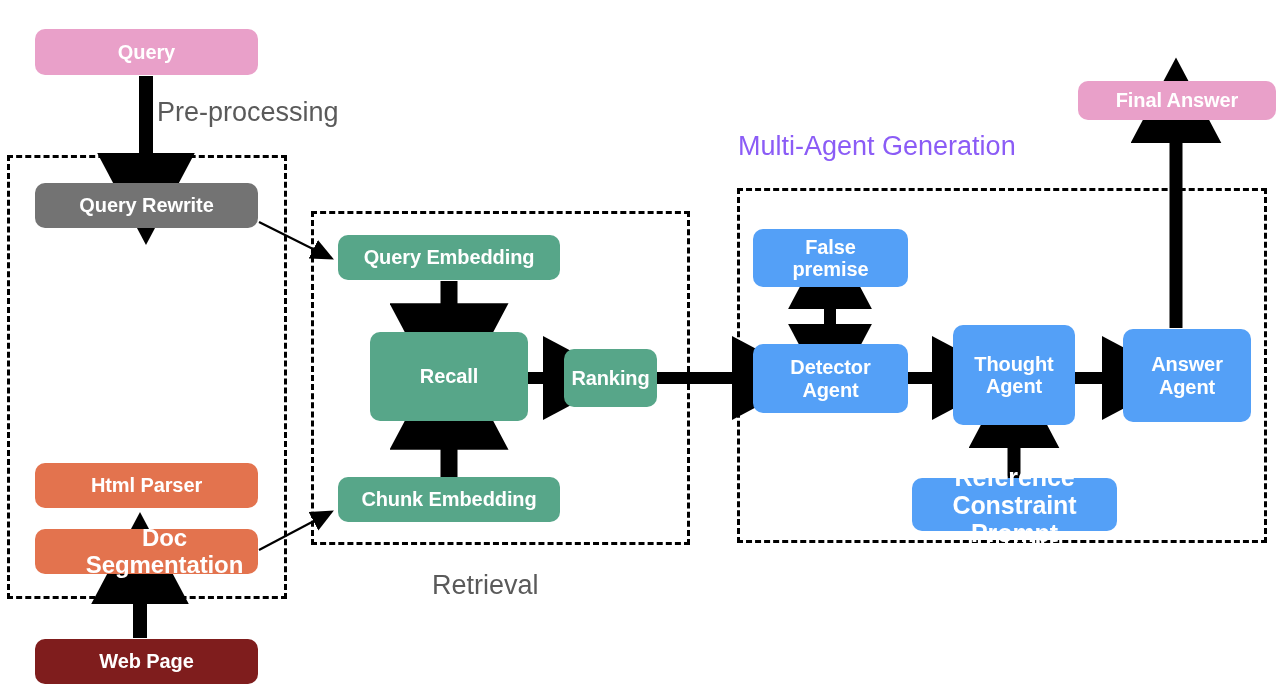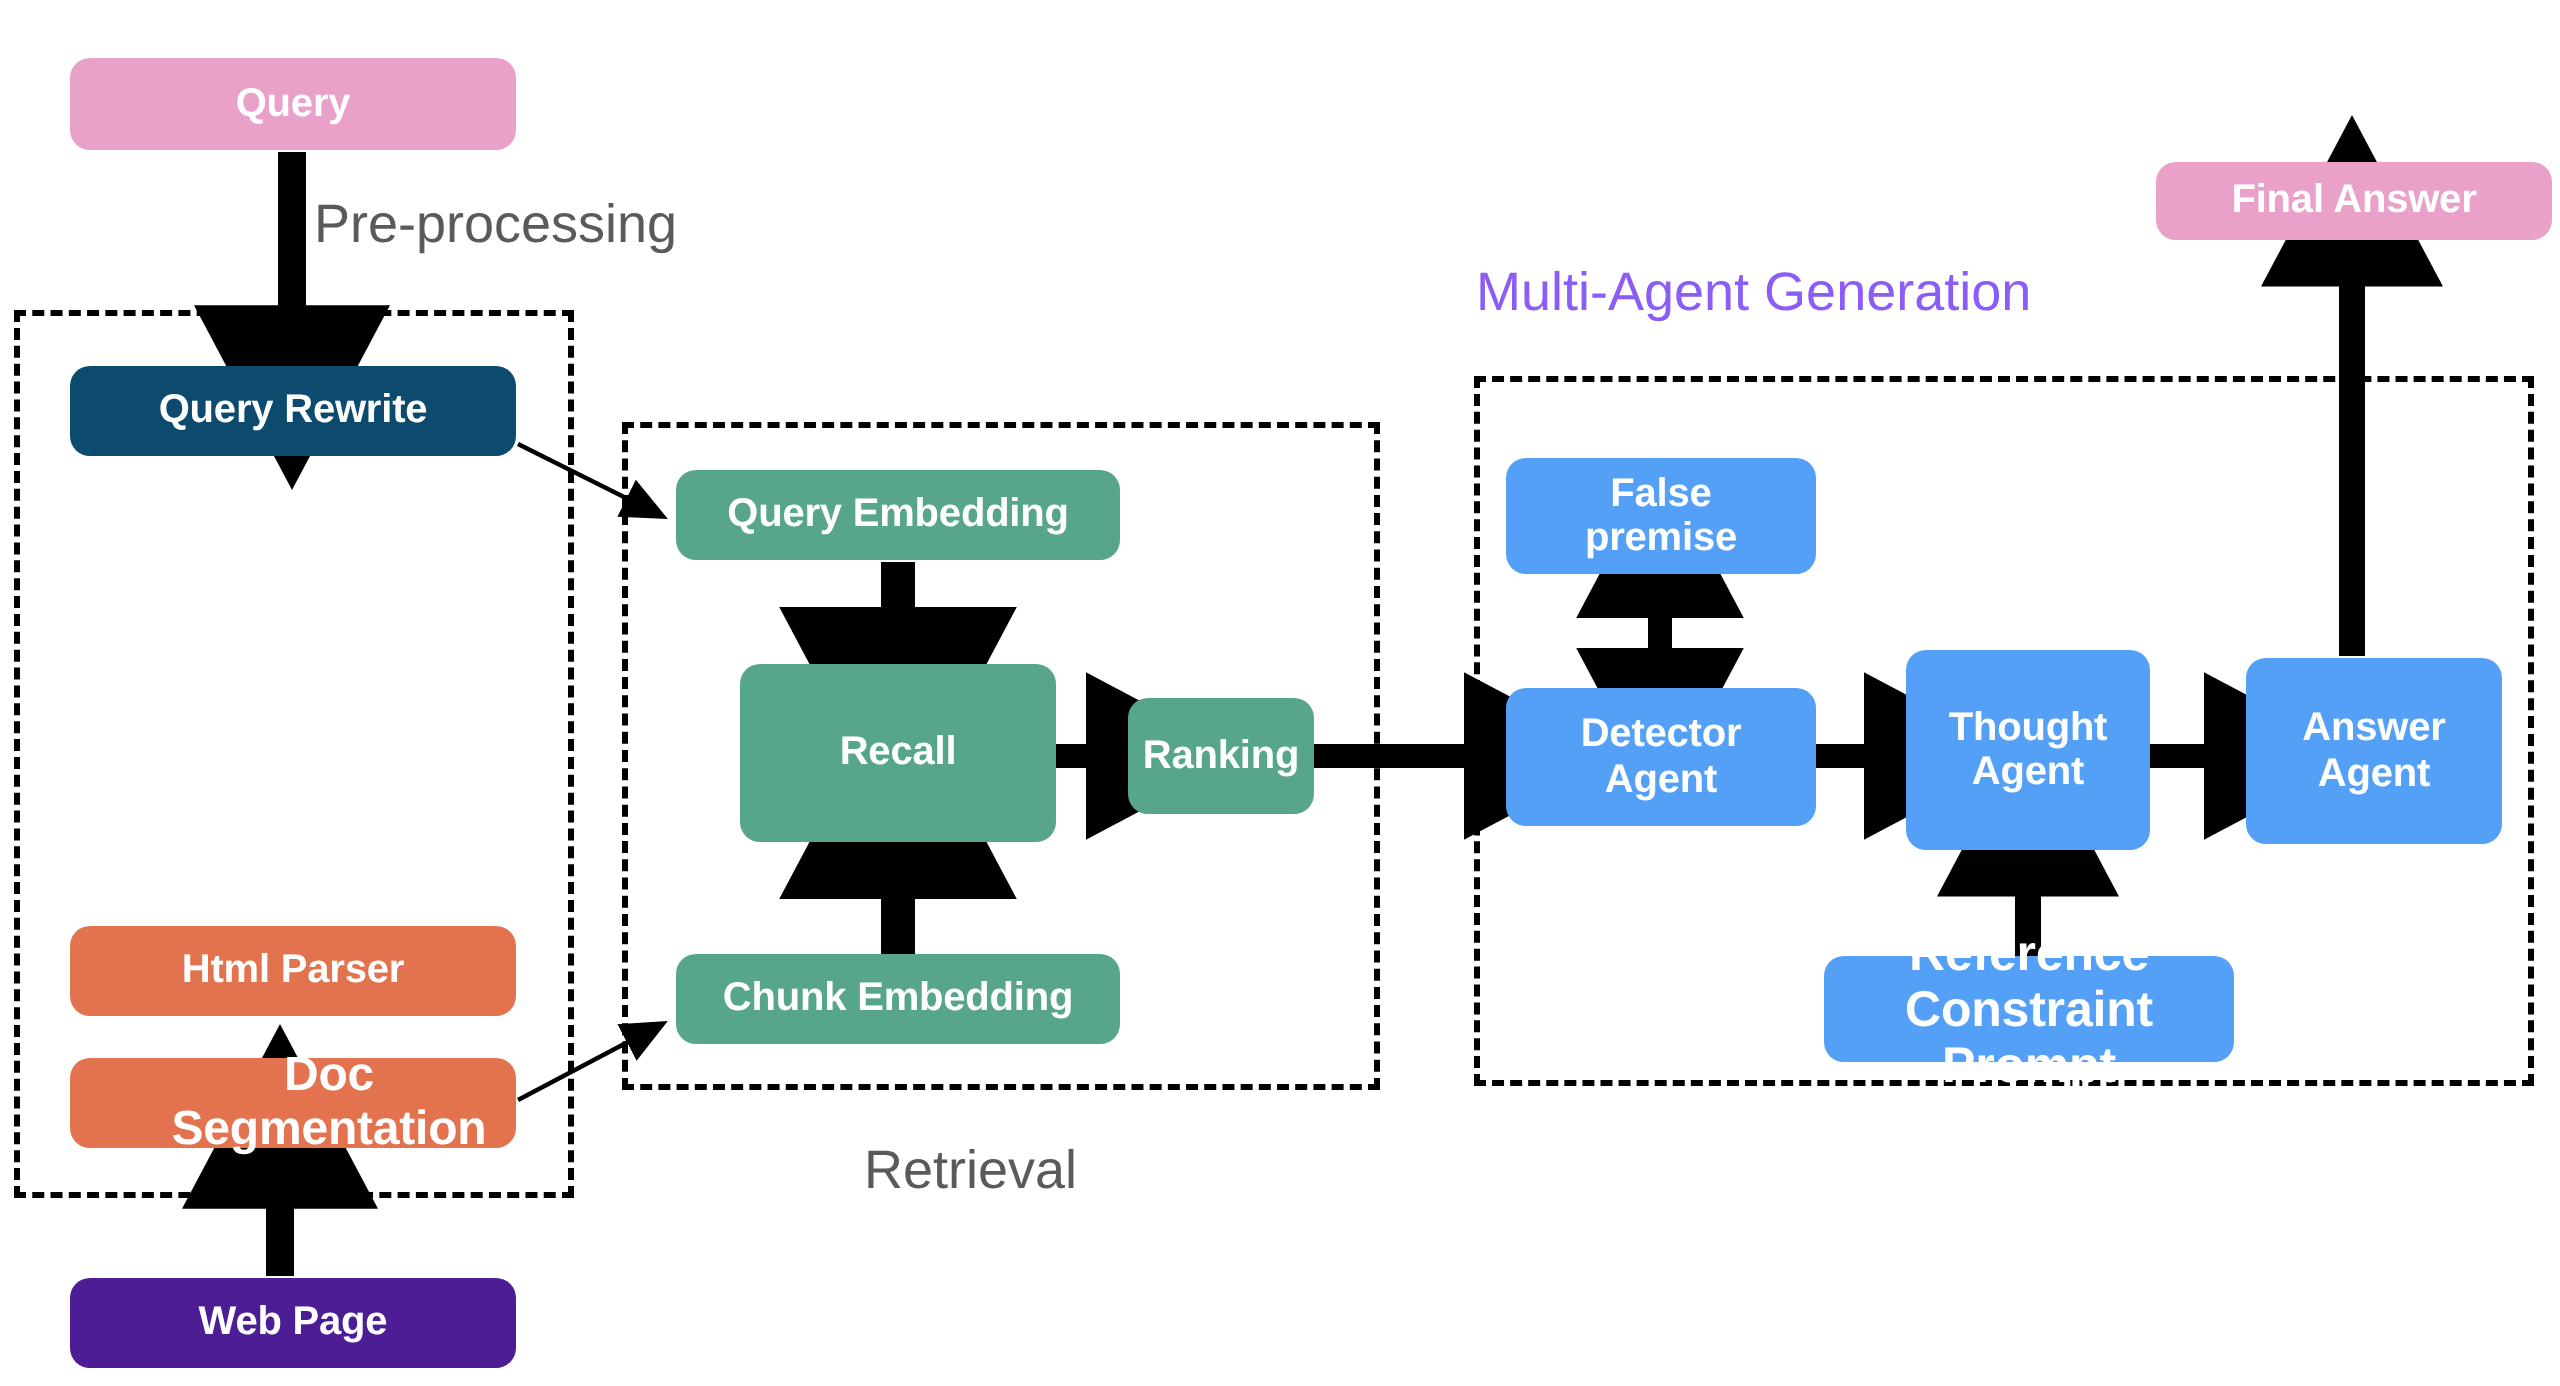--- a/index.html
+++ b/index.html
@@ -131,24 +131,24 @@
     <g>
       <line x1="1075" y1="378" x2="1115" y2="378" stroke="#000000" stroke-width="12" marker-end="url(#ah-thick)"></line>
     </g>
 
     <g>
       <line x1="1176" y1="328" x2="1176" y2="129" stroke="#000000" stroke-width="13" marker-end="url(#ah-thick)"></line>
     </g>
   </svg>
 
   <div class="node pink" id="nd-0" style="left: 35px; top: 29px; width: 223px; height: 46px; font-size: 20px; background: rgb(233, 160, 201);">Query</div>
-  <div class="node orange" id="nd-1" style="left: 35px; top: 183px; width: 223px; height: 45px; font-size: 20px; background: #0c4a6e;">Query Rewrite</div>
+  <div class="node orange" id="nd-1" style="left: 35px; top: 183px; width: 223px; height: 45px; font-size: 20px; background: #737373;">Query Rewrite</div>
   <div class="node orange" id="nd-2" style="left: 35px; top: 463px; width: 223px; height: 45px; font-size: 20px; background: rgb(227, 115, 78);">Html Parser</div>
   <div class="node orange" id="nd-3" style="left: 35px; top: 529px; width: 223px; height: 45px; font-size: 24px; background: rgb(227, 115, 78); padding-left: 36px;">Doc Segmentation</div>
-  <div class="node pink" id="nd-4" style="left: 35px; top: 639px; width: 223px; height: 45px; font-size: 20px; background: #4c1d95;">Web Page</div>
+  <div class="node pink" id="nd-4" style="left: 35px; top: 639px; width: 223px; height: 45px; font-size: 20px; background: #7f1d1d;">Web Page</div>
   <div class="node green" id="nd-5" style="left: 338px; top: 235px; width: 222px; height: 45px; font-size: 20px; background: rgb(87, 166, 137);">Query Embedding</div>
   <div class="node green" id="nd-6" style="left: 370px; top: 332px; width: 158px; height: 89px; font-size: 20px; background: rgb(87, 166, 137);">Recall</div>
   <div class="node green" id="nd-7" style="left: 564px; top: 349px; width: 93px; height: 58px; font-size: 20px; background: rgb(87, 166, 137);">Ranking</div>
   <div class="node blue" id="nd-9" style="left: 753px; top: 229px; width: 155px; height: 58px; font-size: 20px; background: rgb(84, 160, 247);">False
 premise</div>
   <div class="node green" id="nd-8" style="left: 338px; top: 477px; width: 222px; height: 45px; font-size: 20px; background: rgb(87, 166, 137);">Chunk Embedding</div>
   <div class="node blue" id="nd-10" style="left: 753px; top: 344px; width: 155px; height: 69px; font-size: 20px; background: rgb(84, 160, 247);">Detector
 Agent</div>
   <div class="node blue" id="nd-11" style="left: 953px; top: 325px; width: 122px; height: 100px; font-size: 20px; background: rgb(84, 160, 247);">Thought
 Agent</div>

